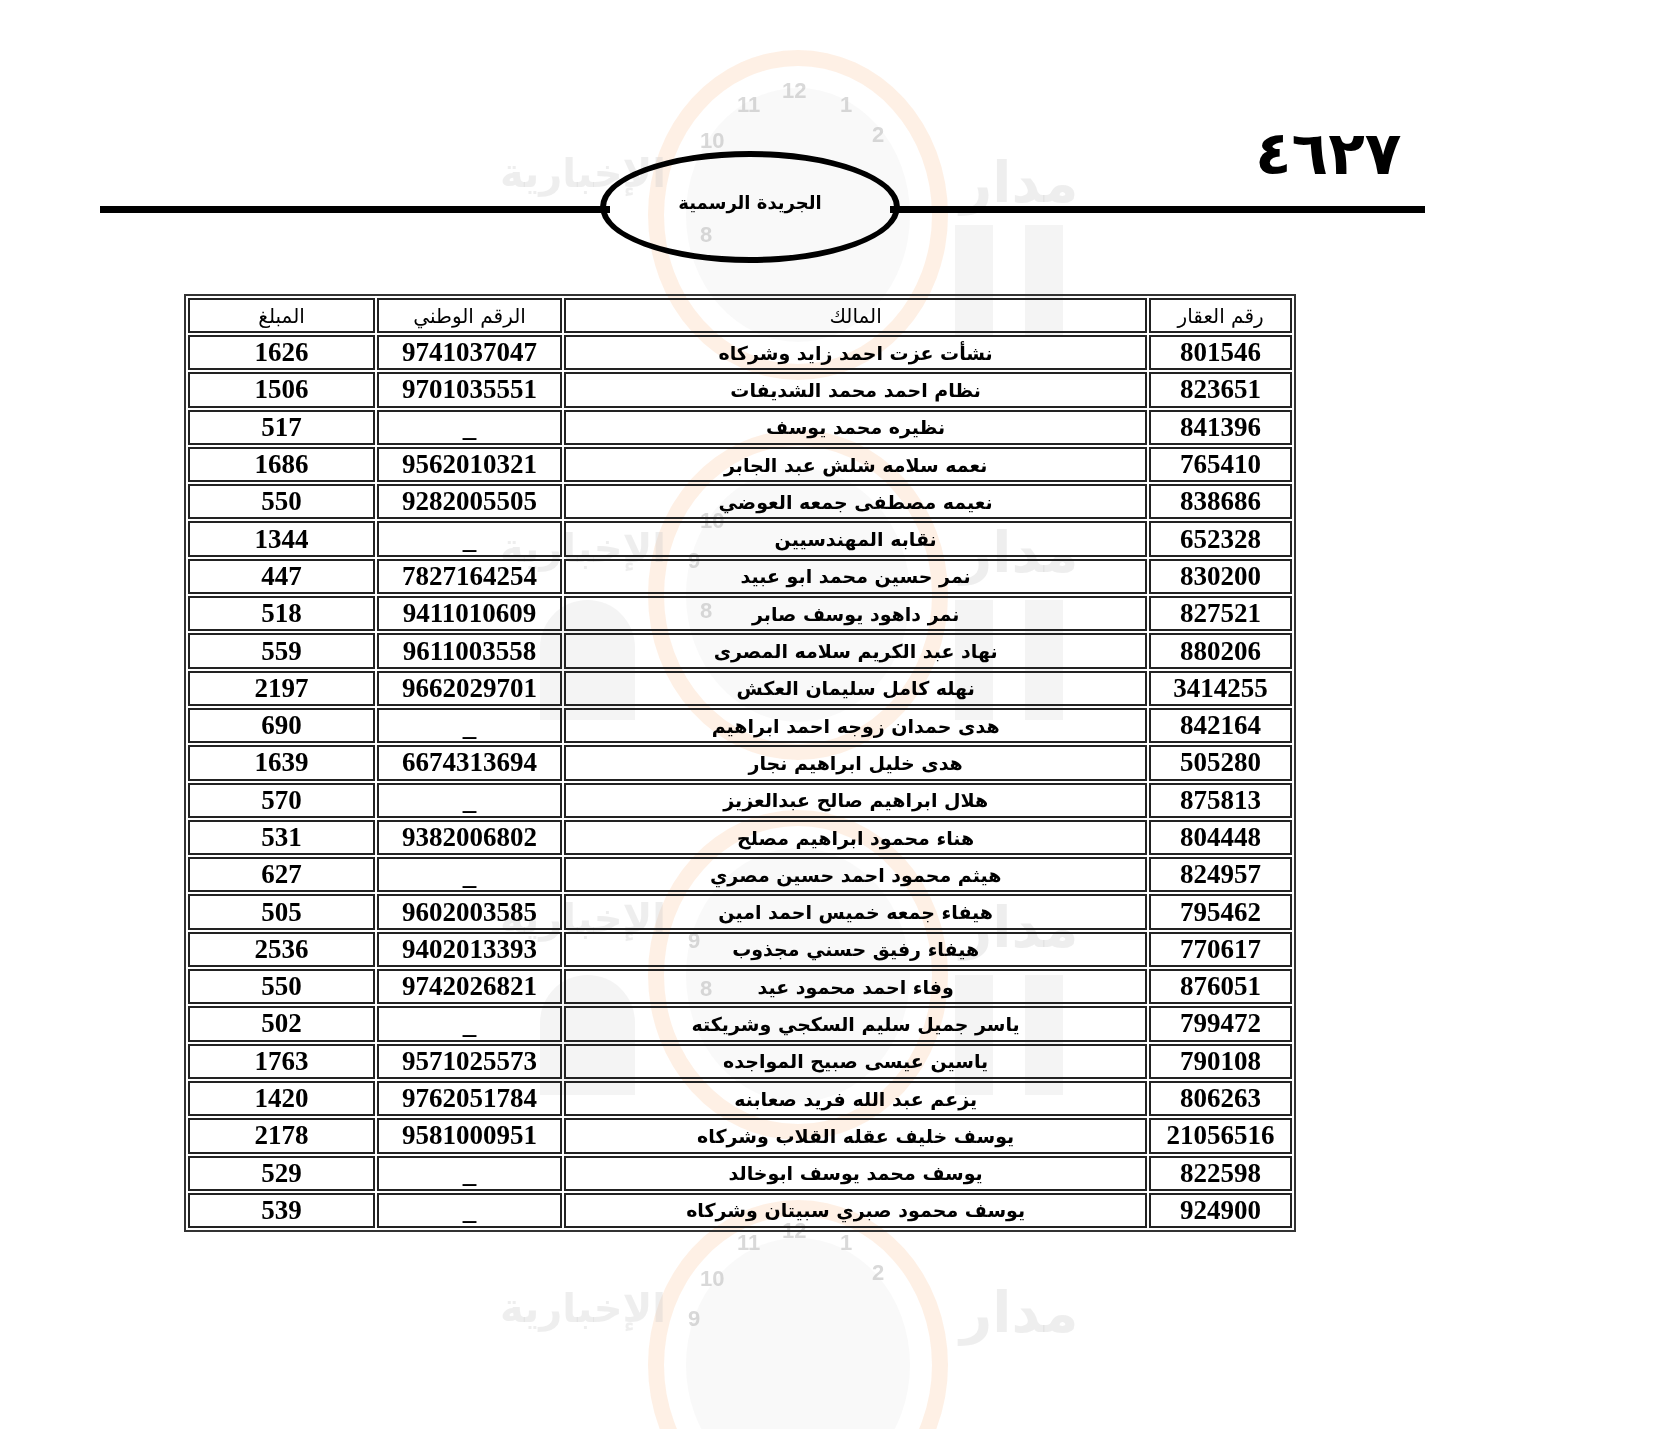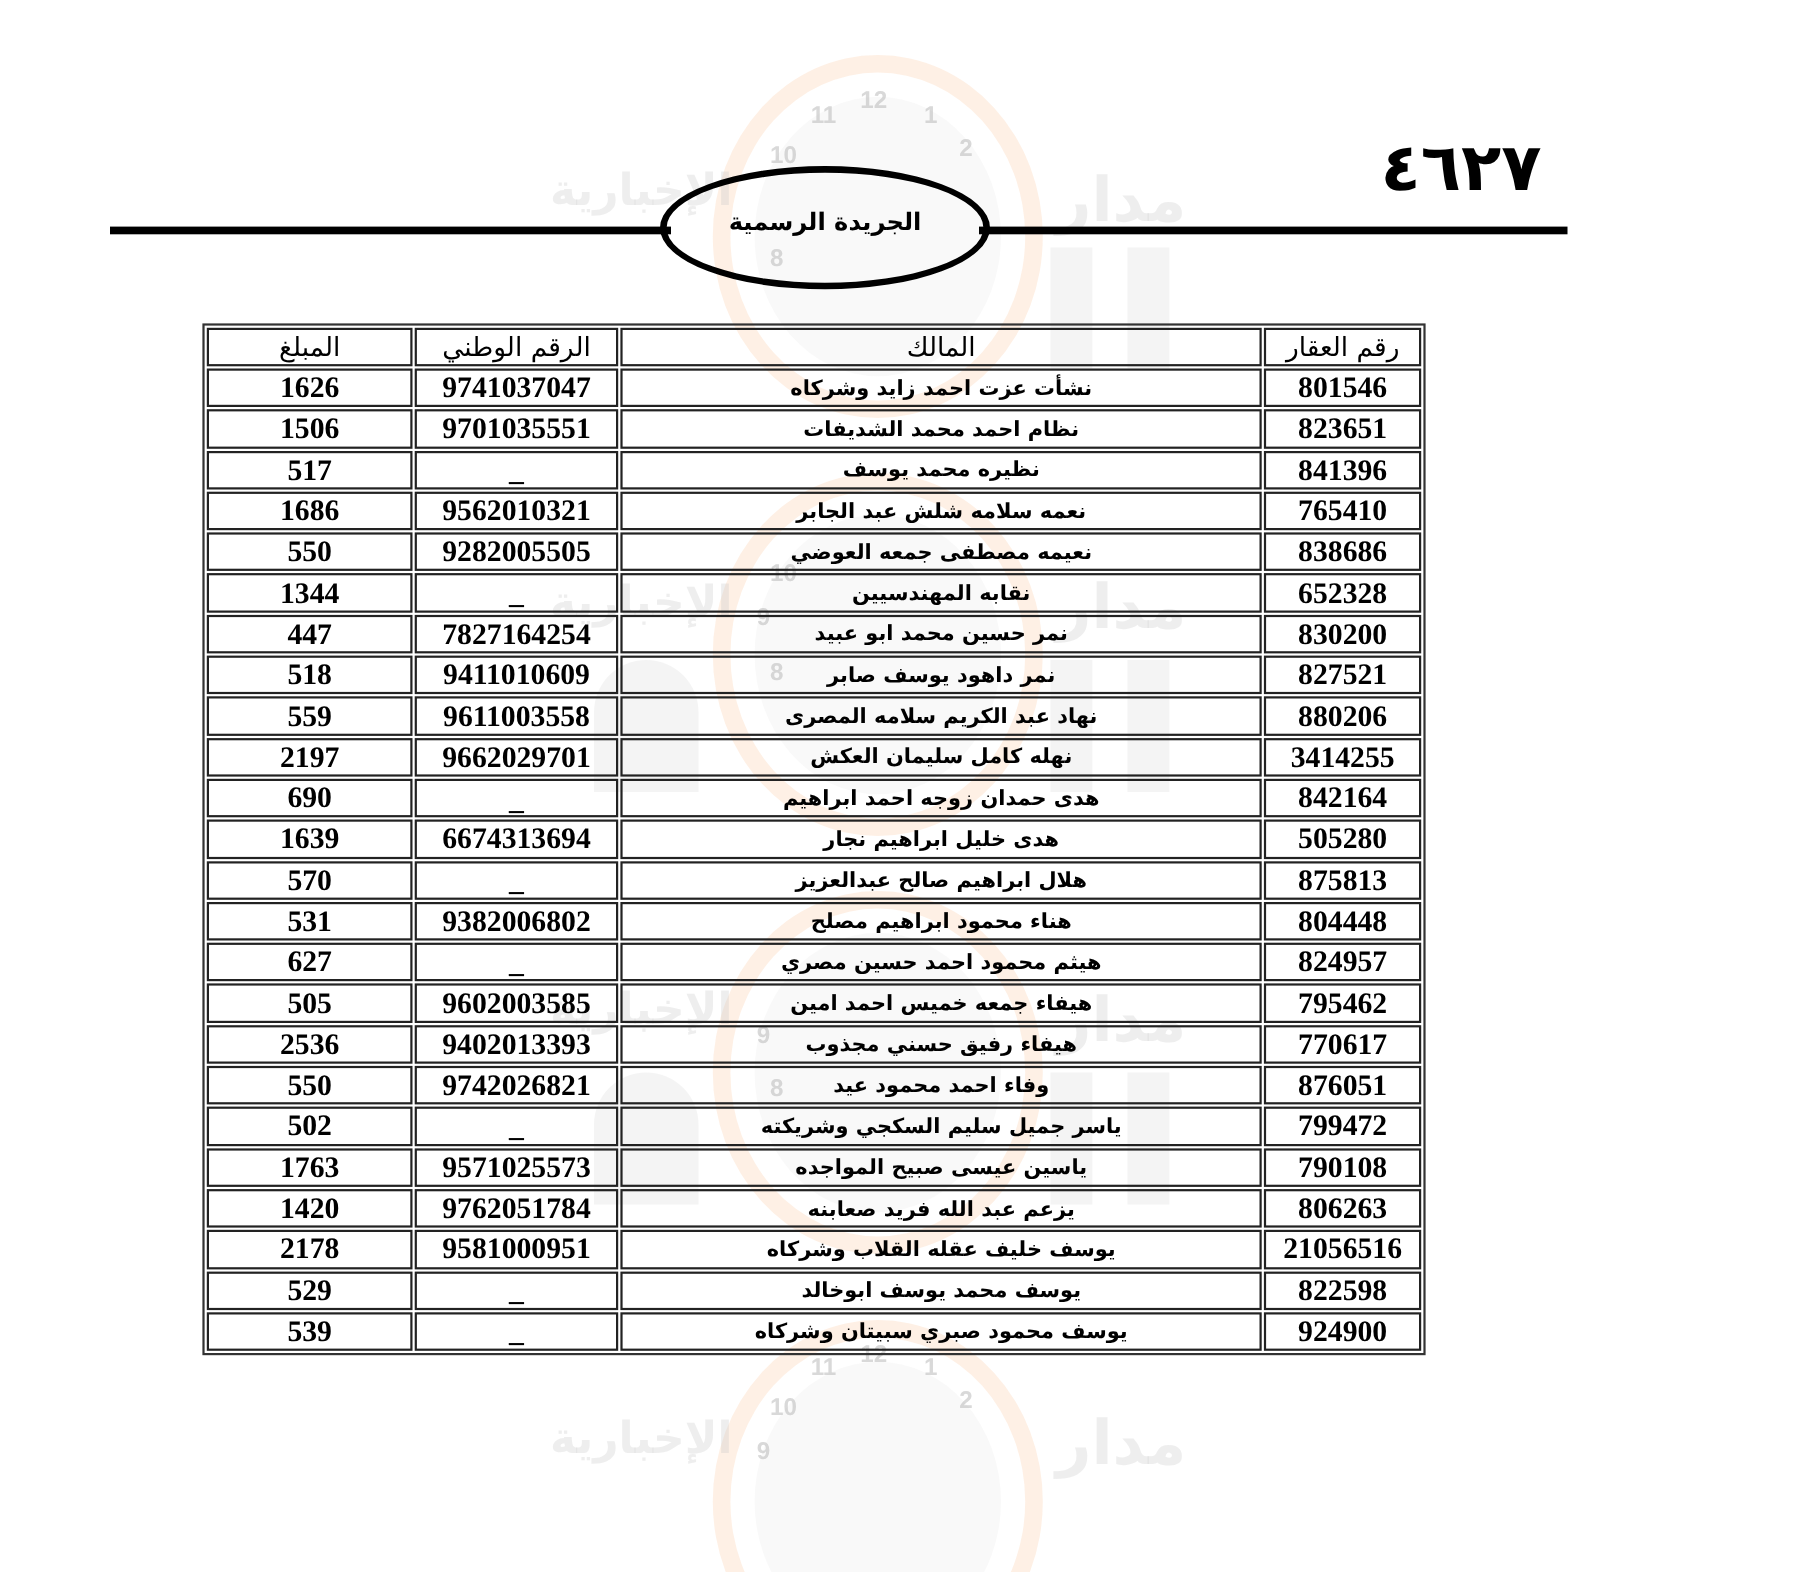--- a/index.html
+++ b/index.html
@@ -48,40 +48,40 @@
   .rule-right {
     position: absolute; left: 890px; top: 206px; width: 535px; height: 7px; background: #000;
   }
   .gazette-oval {
     position: absolute; left: 600px; top: 151px; width: 300px; height: 112px;
     border: 6px solid #000; border-radius: 50%; box-sizing: border-box;
     background: transparent;
     display: flex; align-items: center; justify-content: center;
   }
   .gazette-title {
-    font-family: "DejaVu Sans", sans-serif; font-weight: bold; font-size: 22px;
+    font-family: "DejaVu Sans", sans-serif; font-weight: bold; font-size: 18px;
     direction: rtl; color: #000; margin-top: -10px;
   }
 
   
   .table-wrap {
     position: absolute; left: 184px; top: 294px; width: 1112px;
   }
   table.ledger {
     width: 100%; border-collapse: separate; border-spacing: 2px;
     border: 2px solid #333; direction: rtl;
     background: transparent;
   }
   table.ledger td, table.ledger th {
     border: 2px solid #222; padding: 0; height: 31.3px;
     text-align: center; vertical-align: middle; color: #000;
     background: transparent;
   }
   table.ledger th {
-    font-family: "DejaVu Sans", sans-serif; font-weight: normal; font-size: 24px;
+    font-family: "DejaVu Sans", sans-serif; font-weight: normal; font-size: 20px;
     height: 31px;
     text-align: center;
   }
   .col-plot { width: 142px; }
   .col-owner { width: 580px; }
   .col-nid { width: 184px; }
   .col-amount { width: 186px; }
   td.num {
     font-family: "Liberation Serif", serif; font-weight: bold; font-size: 27px;
     direction: ltr;

